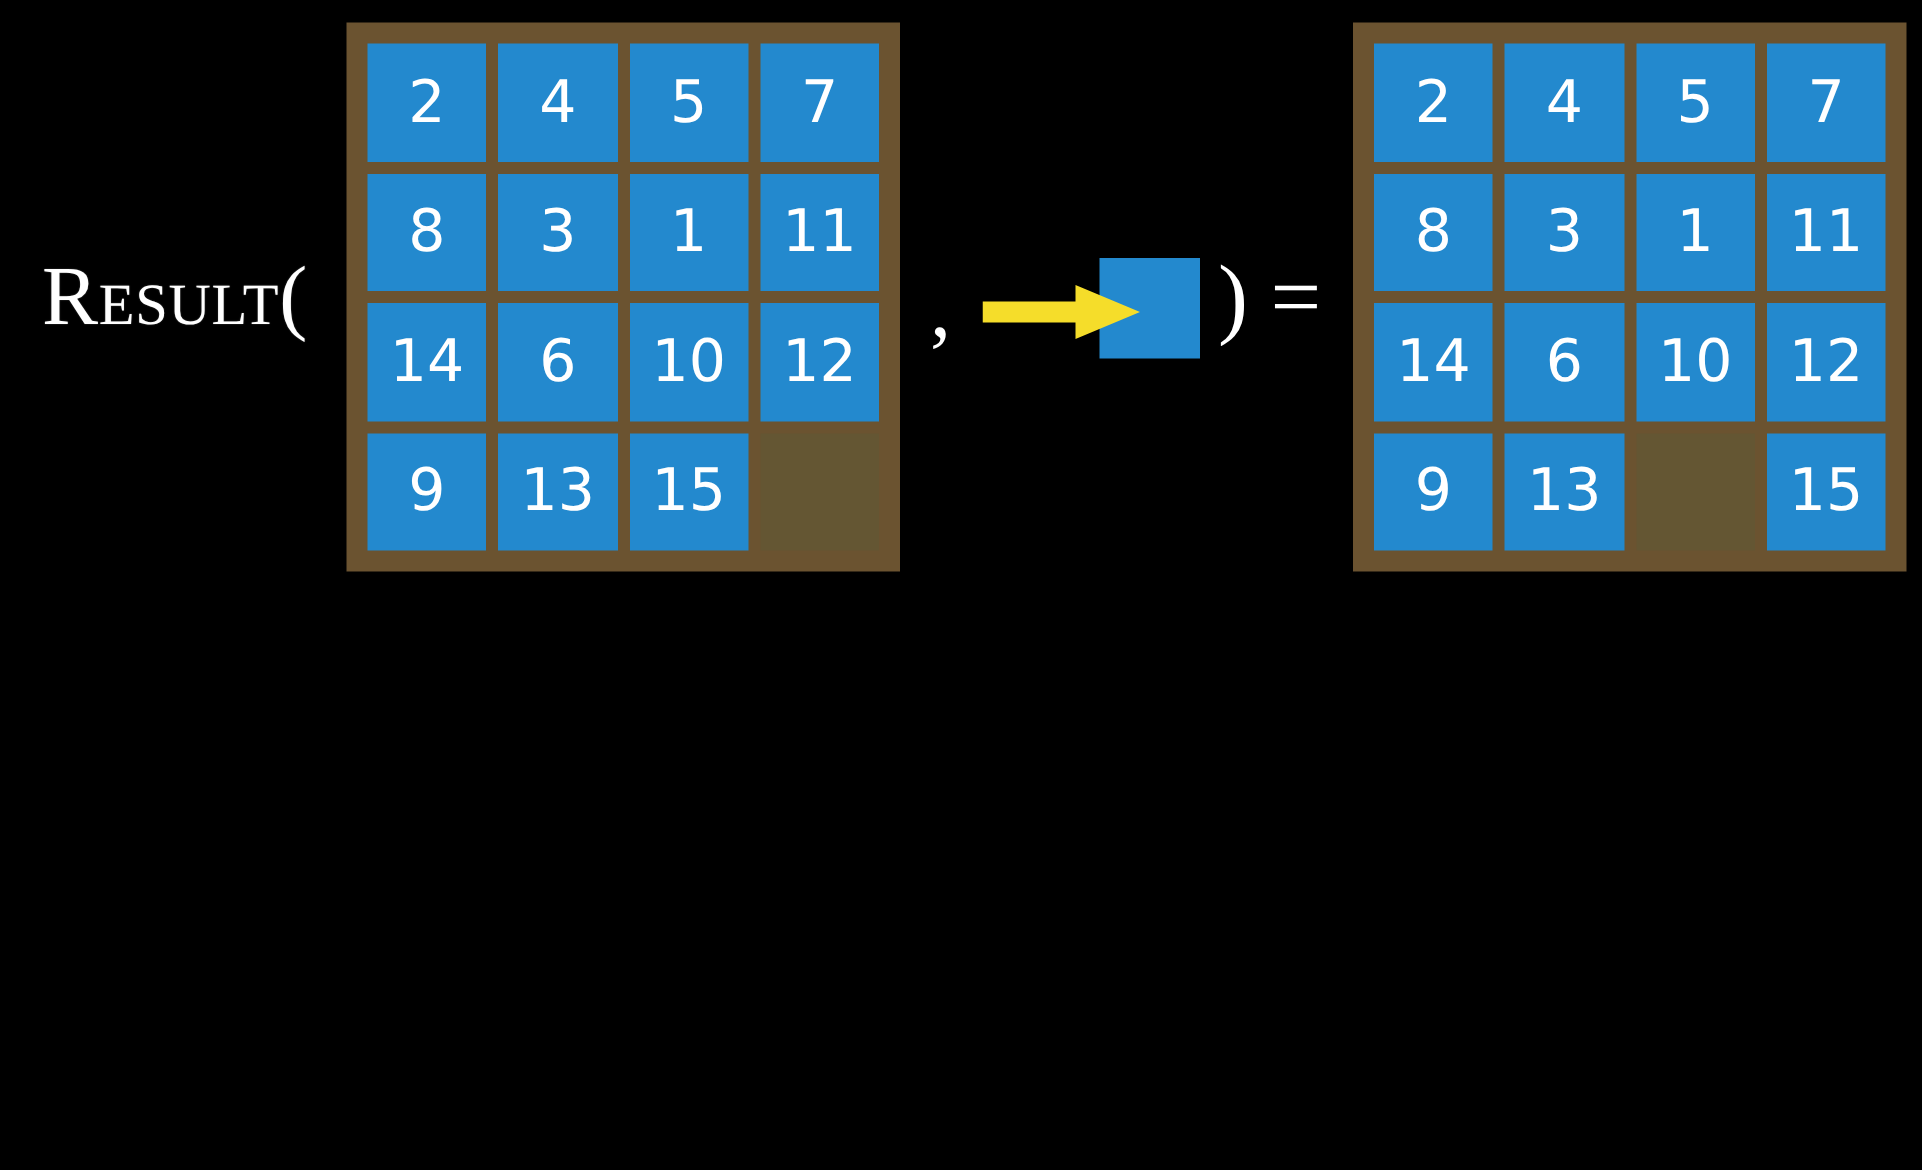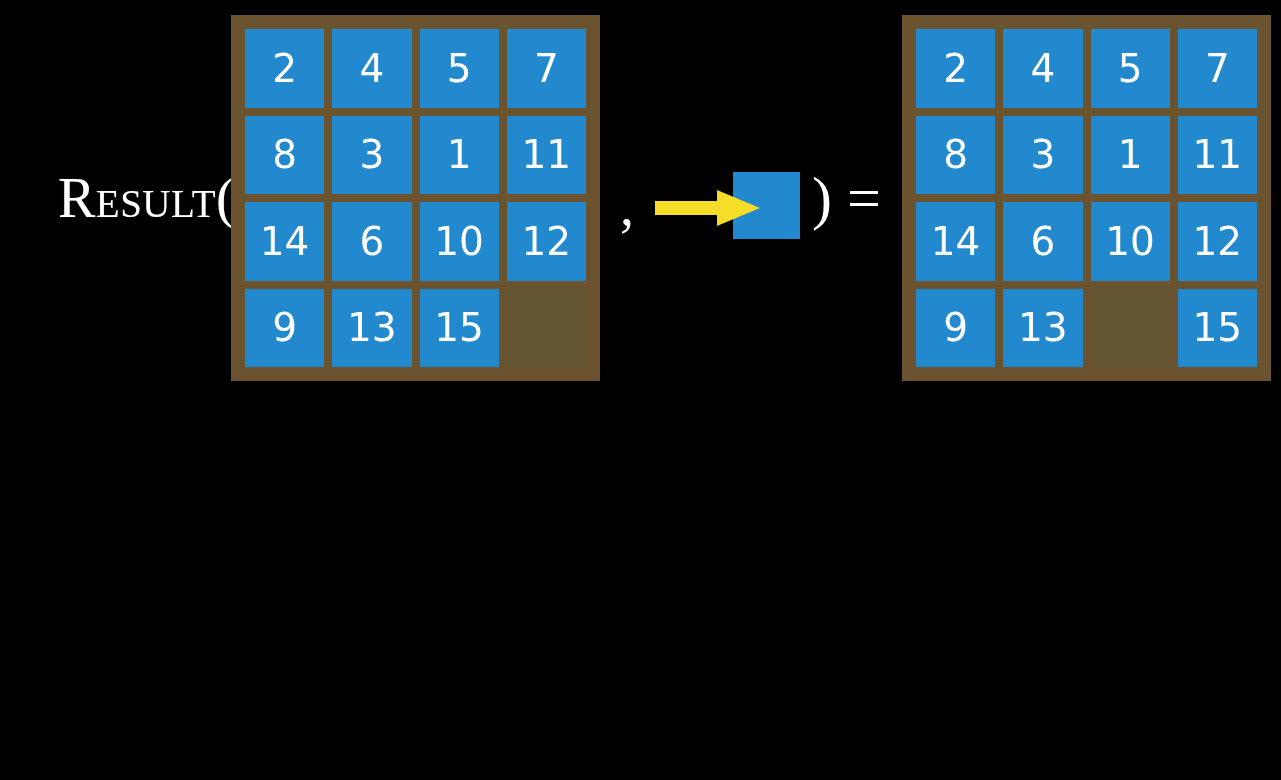--- a/index.html
+++ b/index.html
@@ -36,21 +36,20 @@
   .result-label {
     position: absolute;
     color: #ffffff;
     font-family: "Liberation Serif", serif;
     font-variant: small-caps;
     font-size: 56px;
     line-height: 1;
     letter-spacing: 0.5px;
     white-space: nowrap;
     text-shadow: 0 0 1px rgba(255,255,255,0.35);
-    margin-left: 30px;
   }
   .row-top .result-label    { left: 28px; top: 170px; }
 
   
   .board {
     position: absolute;
     box-sizing: border-box;
     width: 369px;
     height: 366px;
     background: #6b5330;

